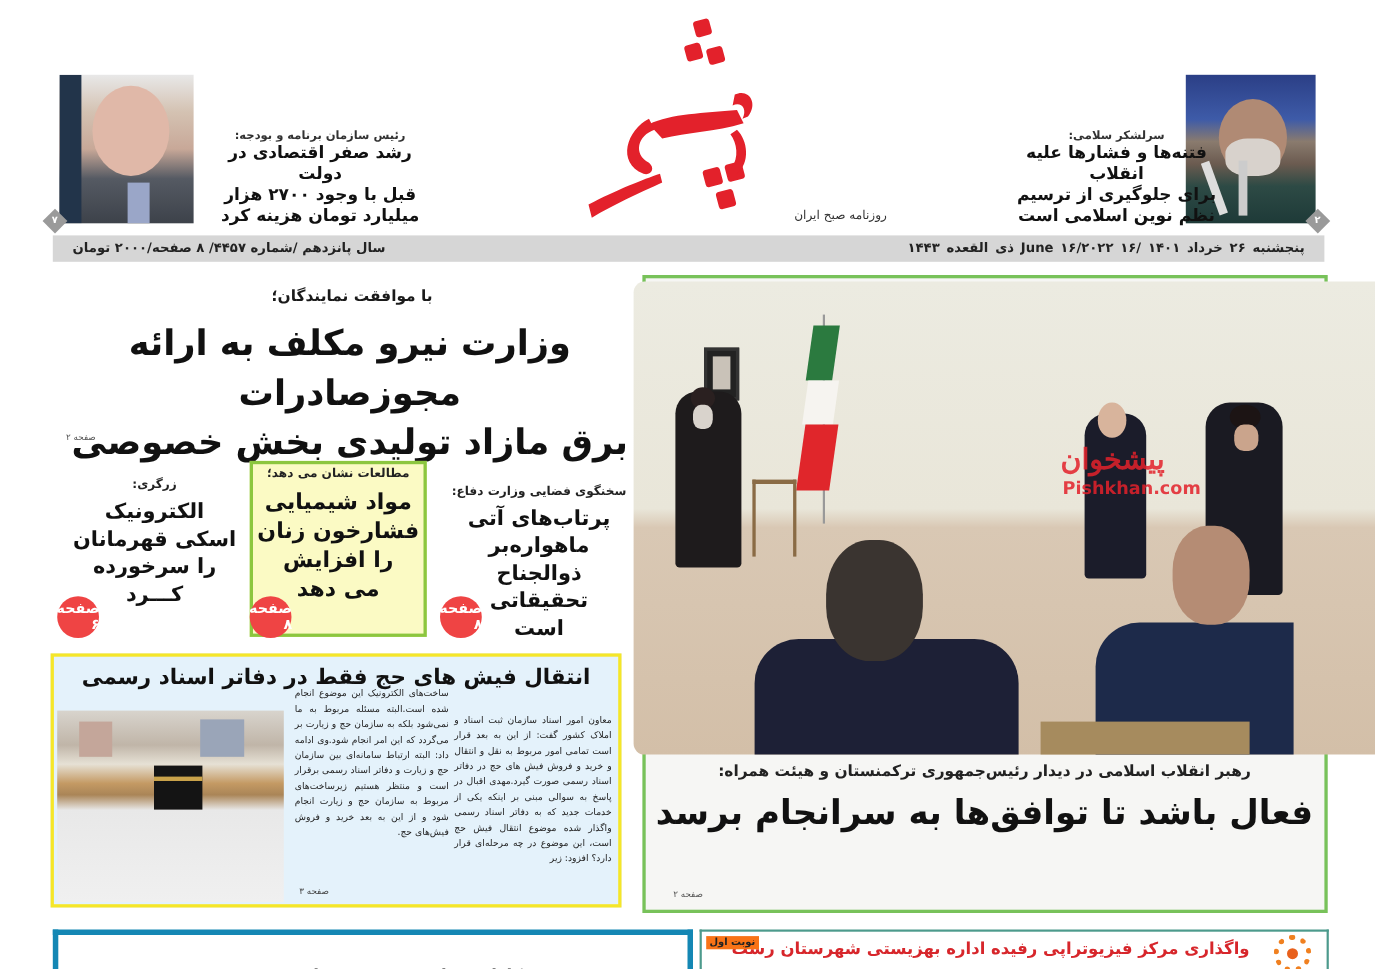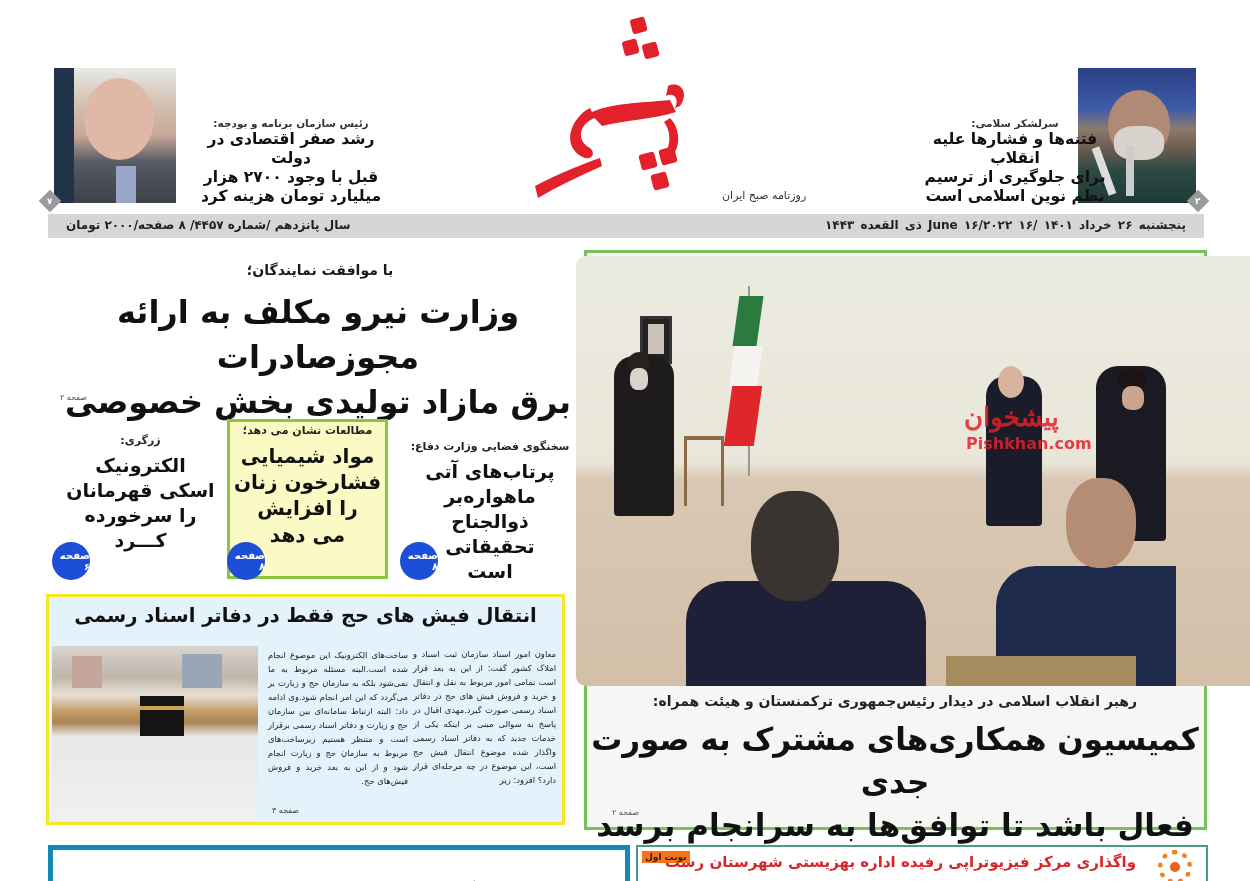--- a/index.html
+++ b/index.html
@@ -42,31 +42,31 @@
   
   .lead-kicker { left: 60px; top: 262px; width: 520px; text-align: center; font-size: 14px; font-weight: bold; }
   .lead-head { left: 48px; top: 290px; width: 540px; text-align: center; font-size: 32px; font-weight: bold; line-height: 1.4; color: #111; }
   .lead-pageref { left: 60px; top: 393px; font-size: 8px; color: #555; }
 
   
   .small { text-align: center; line-height: 1.32; }
   .small .k { font-size: 11px; font-weight: bold; color: #222; margin-bottom: 4px; }
   .small .h { font-size: 19px; font-weight: bold; color: #111; }
   .boxed { left: 227px; top: 419px; width: 161px; height: 160px; background: #fbfac4; border: 3px solid #8cc63f; }
-  .red-badge { width: 38px; height: 38px; border-radius: 50%; background: #1d4ed8; color: #fff;
-    font-size: 10px; font-weight: bold; display: flex; align-items: center; justify-content: center; }
+  .red-badge { width: 38px; height: 38px; border-radius: 50%; background: #ef4444; color: #fff;
+    font-size: 13px; font-weight: bold; display: flex; align-items: center; justify-content: center; }
 
   
   .hajj-box { left: 46px; top: 594px; width: 519px; height: 231px; background: #e4f2fb; border: 3px solid #f5e629; }
   .hajj-head { left: 50px; top: 604px; width: 511px; text-align: center; font-size: 19.5px; font-weight: bold; color: #111; }
   .hajj-photo { left: 52px; top: 646px; width: 206px; height: 174px; overflow: hidden;
     background: linear-gradient(180deg,#d8d4cd 0%,#c0b5a8 18%,#e6e1d5 28%,#c49a64 38%,#aa8557 44%,#e8e8e8 52%,#f0f0f0 100%); }
   .hajj-col { font-size: 8.4px; line-height: 1.66; color: #222; text-align: justify; }
   .col-1 { left: 413px; top: 648px; width: 143px; }
-  .col-2 { left: 268px; top: 649px; width: 140px; }
+  .col-2 { left: 268px; top: 624px; width: 140px; }
 
   
   .bottom-left { left: 48px; top: 845px; width: 582px; height: 40px; border: 5px solid #1487b4; border-bottom: none; }
   .bottom-left .t { position: absolute; top: 28px; width: 100%; text-align: center; font-size: 15px; font-weight: bold; color: #111; }
   .bottom-right { left: 636px; top: 845px; width: 572px; height: 40px; border: 2px solid #4c9a8c; border-bottom: none; background: #fff; }
   .ad-title { position: absolute; right: 70px; top: 6px; font-size: 15px; font-weight: bold; color: #d7262b; white-space: nowrap; }
   .ad-badge { position: absolute; left: 4px; top: 4px; background: #f97316; font-size: 9px; font-weight: bold; padding: 1px 3px; color: #222; }
   .ad-logo { position: absolute; right: 14px; top: 3px; width: 34px; height: 34px; border-radius: 50%;
     border: 5px dotted #f08020; display: flex; align-items: center; justify-content: center; }
   .ad-logo div { width: 10px; height: 10px; background: #e8601c; border-radius: 50%; }
@@ -149,21 +149,20 @@
   <div style="position:absolute;left:110px;top:325px;width:240px;height:110px;background:#1d2036;border-radius:40px 40px 0 0;"></div>
   <div style="position:absolute;left:175px;top:235px;width:88px;height:110px;background:#3a3430;border-radius:45%;"></div>
   <div style="position:absolute;left:420px;top:310px;width:180px;height:130px;background:#1d2a4a;border-radius:40px 0 0 0;"></div>
   <div style="position:absolute;left:490px;top:222px;width:70px;height:90px;background:#b58c74;border-radius:45%;"></div>
   <div style="position:absolute;left:370px;top:400px;width:190px;height:40px;background:#a68b5e;"></div>
   <div style="position:absolute;left:388px;top:146px;font-size:26px;font-weight:bold;color:#e3212b;opacity:0.85;font-family:'DejaVu Serif',serif;">پیشخوان</div>
   <div style="position:absolute;left:390px;top:178px;font-size:16px;font-weight:bold;color:#e3212b;opacity:0.85;direction:ltr;">Pishkhan.com</div>
 </div>
 <div class="abs main-kicker">رهبر انقلاب اسلامی در دیدار رئیس‌جمهوری ترکمنستان و هیئت همراه:</div>
 <div class="abs main-head">
-  <div>کمیسیون همکاری‌های مشترک به صورت جدی</div>
   <div>فعال باشد تا توافق‌ها به سرانجام برسد</div>
 </div>
 <div class="abs main-pageref">صفحه ۲</div>
 
 <div class="abs lead-kicker">با موافقت نمایندگان؛</div>
 <div class="abs lead-head">
   <div>وزارت نیرو مکلف به ارائه مجوزصادرات</div>
   <div>برق مازاد تولیدی بخش خصوصی شد</div>
 </div>
 <div class="abs lead-pageref">صفحه ۲</div>

